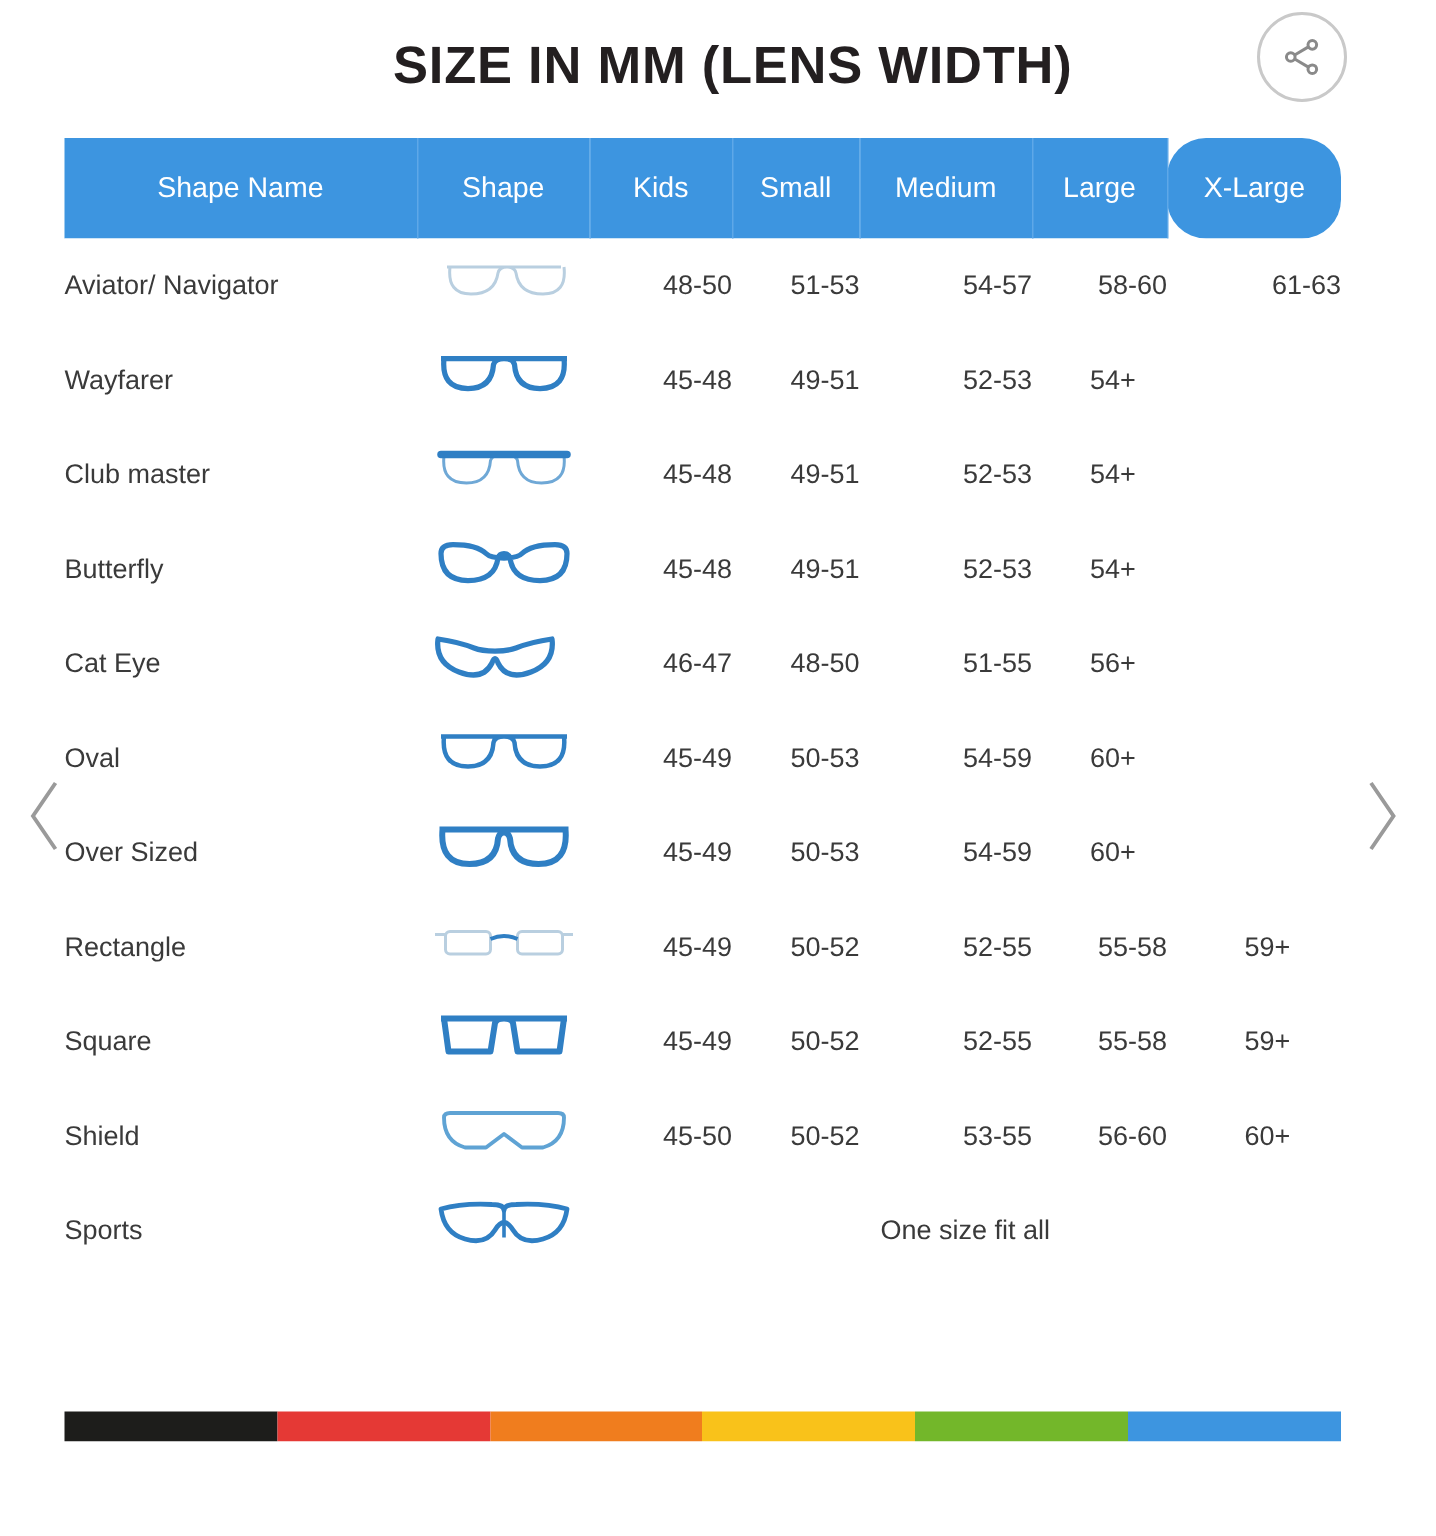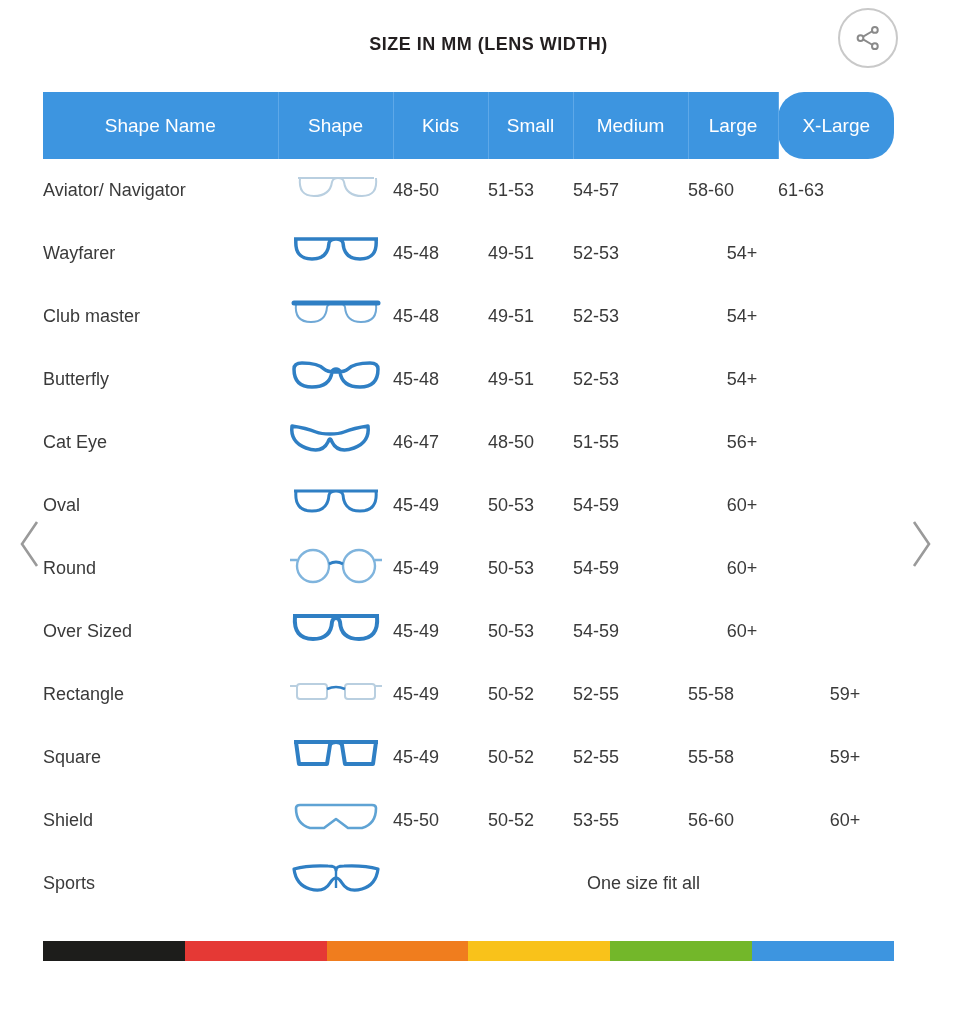--- a/index.html
+++ b/index.html
@@ -25,21 +25,21 @@
   .title-bar {
     position: absolute;
     left: 0; top: 0;
     width: 957px;
     height: 88px;
     display: flex;
     align-items: center;
     justify-content: center;
   }
   .chart-title {
-    font-size: 18px;
+    font-size: 35px;
     font-weight: bold;
     letter-spacing: 0.5px;
     color: #231f20;
     text-align: right;
     margin-left: 20px;
   }
   .share-btn {
     position: absolute;
     right: 59px;
     top: 8px;
@@ -107,21 +107,21 @@
     text-align: left;
     padding-left: 18px;
     font-size: 19px;
     color: #3c3c3c;
   }
   td.shape-cell {
     text-align: center;
     padding: 0;
   }
   td.size-cell {
-    text-align: left;
+    text-align: right;
     font-size: 18px;
     color: #3a3a3a;
   }
   td.size-cell.left-al {
     text-align: center;
     padding-left: 18px;
   }
   td.onesize {
     text-align: center;
     font-size: 19px;
@@ -308,38 +308,20 @@
               </svg>
             </span>
           </td>
           <td class="size-cell">45-49</td>
           <td class="size-cell">50-53</td>
           <td class="size-cell">54-59</td>
           <td class="size-cell left-al">60+</td>
           <td class="size-cell"></td>
         </tr>
 
-        <tr>
-          <td class="name-cell">Round</td>
-          <td class="shape-cell">
-            <span class="glyph">
-              <svg width="100" height="44" viewBox="0 0 100 44">
-                <circle cx="27" cy="22" r="16" fill="#ffffff" stroke="#7fb4dd" stroke-width="2.4"></circle>
-                <circle cx="73" cy="22" r="16" fill="#ffffff" stroke="#7fb4dd" stroke-width="2.4"></circle>
-                <path d="M43 20 q7 -4 14 0" fill="none" stroke="#2f7fc4" stroke-width="3"></path>
-                <path d="M4 16 h7 M89 16 h7" stroke="#7fb4dd" stroke-width="2.4"></path>
-              </svg>
-            </span>
-          </td>
-          <td class="size-cell">45-49</td>
-          <td class="size-cell">50-53</td>
-          <td class="size-cell">54-59</td>
-          <td class="size-cell left-al">60+</td>
-          <td class="size-cell"></td>
-        </tr>
 
         <tr>
           <td class="name-cell">Over Sized</td>
           <td class="shape-cell">
             <span class="glyph">
               <svg width="100" height="44" viewBox="0 0 100 44">
                 <path d="M7 9 h86 M9 9 q-2 23 18 23 q18 0 19 -17 q1 -4 4 -4 q3 0 4 4 q1 17 19 17 q20 0 18 -23" fill="#ffffff" stroke="#2f7fc4" stroke-width="4" stroke-linejoin="round"></path>
               </svg>
             </span>
           </td>

